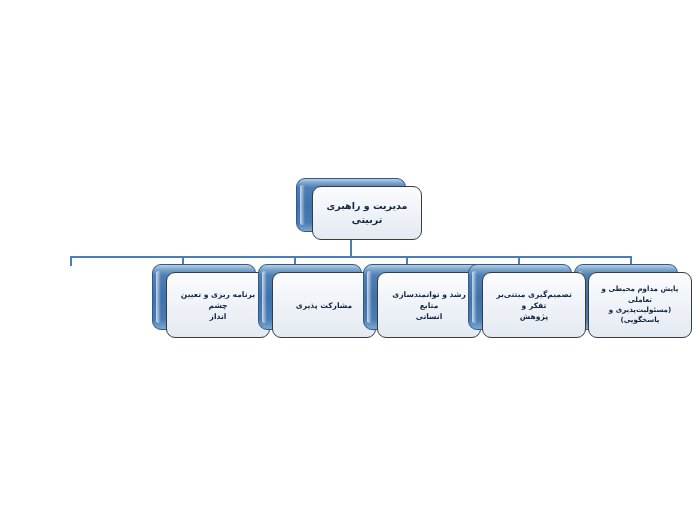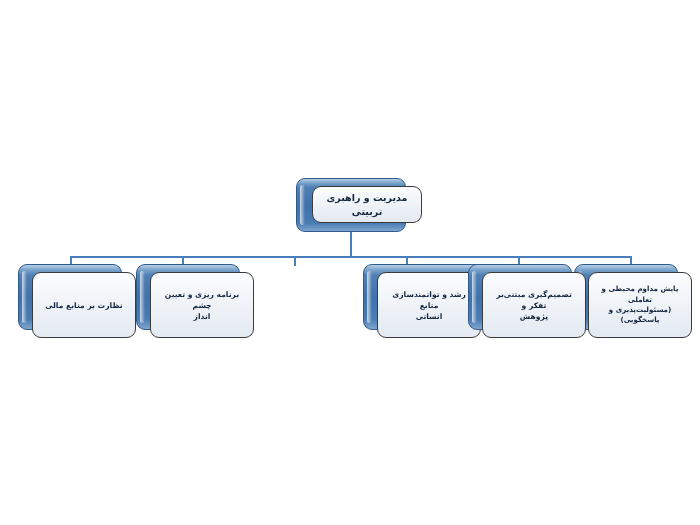--- a/index.html
+++ b/index.html
@@ -88,36 +88,36 @@
   #root-node {
     left: 296px;
     top: 178px;
     width: 110px;
     height: 54px;
   }
   #root-node .front {
     left: 16px;
     top: 8px;
     width: 110px;
-    height: 37px;
+    height: 54px;
   }
   #root-node .label { font-size: 9.5px; }
 
   
   .child { width: 104px; height: 66px; }
   .child .front {
     left: 14px;
     top: 8px;
     width: 104px;
     height: 66px;
   }
   .child .label { font-size: 7.6px; }
 
   #child-0 { left: 18px;  top: 264px; }
-  #child-1 { left: 136px; top: 264px; }
+  #child-1 { left: 152px; top: 264px; }
   #child-2 { left: 258px; top: 264px; }
   #child-3 { left: 363px; top: 264px; padding-left: 24px; }
   #child-4 { left: 468px; top: 264px; }
   #child-5 { left: 574px; top: 264px; }
   #child-5 .label { font-size: 7.1px; }
 </style>
 </head>
 <body>
 
 <div id="canvas">
@@ -134,35 +134,35 @@
   <div class="line v" style="left:630px; top:256px; height:10px;"></div>
 
   <div class="node" id="root-node">
     <div class="back"></div>
     <div class="front">
       <span class="label">مدیریت و راهبری
 تربیتی</span>
     </div>
   </div>
 
-  <div class="node child" id="child-0">
-    <div class="back"></div>
-    <div class="front">
-      <span class="label">نظارت بر منابع مالی</span>
-    </div>
-  </div>
 
   <div class="node child" id="child-1">
     <div class="back"></div>
     <div class="front">
       <span class="label">برنامه ریزی و تعیین چشم
 انداز</span>
     </div>
   </div>
 
+  <div class="node child" id="child-2">
+    <div class="back"></div>
+    <div class="front">
+      <span class="label">مشارکت پذیری</span>
+    </div>
+  </div>
 
   <div class="node child" id="child-3">
     <div class="back"></div>
     <div class="front">
       <span class="label">رشد و توانمندسازی منابع
 انسانی</span>
     </div>
   </div>
 
   <div class="node child" id="child-5">

